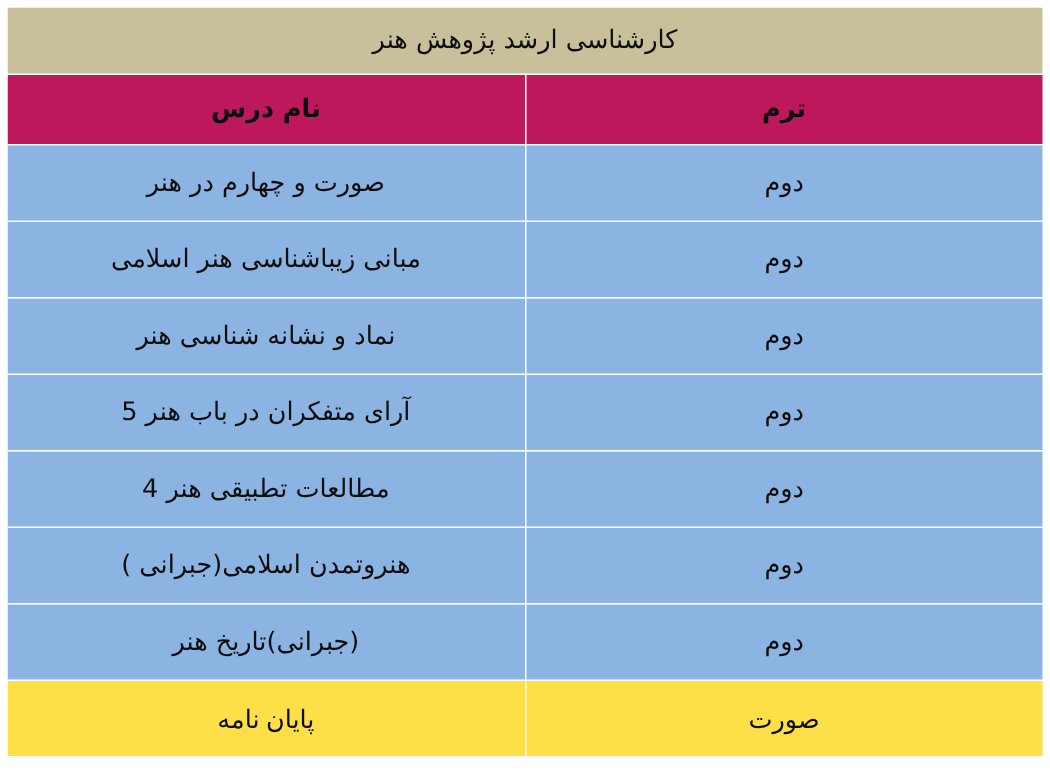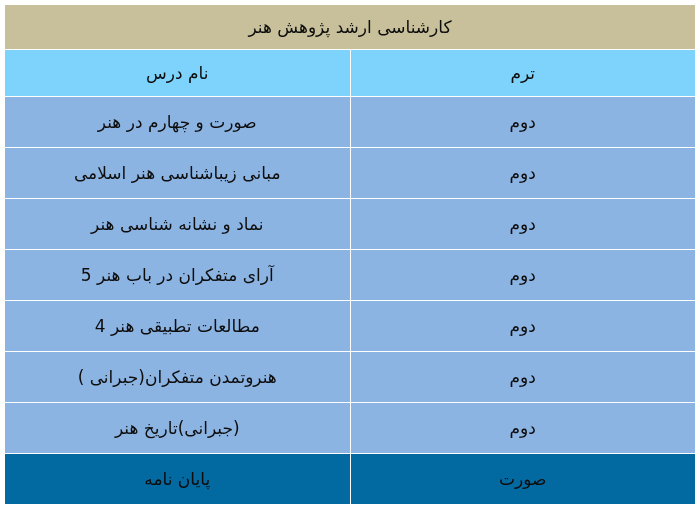--- a/index.html
+++ b/index.html
@@ -34,32 +34,33 @@
     color: #0d0d0d;
     padding: 0;
   }
   .title-cell {
     background: #c8c09a;
     height: 44px;
     font-size: 18px;
     font-weight: normal;
   }
   .header-cell {
-    background: #7dd3fc;
+    background: #be185d;
     height: 46px;
-    font-weight: normal;
+    font-weight: bold;
     font-size: 18px;
   }
   .row-cell {
     background: #8cb4e3;
     height: 50px;
   }
   .last-cell {
-    background: #0369a1;
+    background: #fde047;
     height: 50px;
+    font-family: Liberation Serif, serif;
   }
   .col-term { width: 240px; margin-left: 32px; }
   .col-name { width: 452px; }
 </style>
 </head>
 <body>
 
 <div class="sheet">
   <table class="course-table">
     <tbody>
@@ -85,21 +86,21 @@
       <tr>
         <td class="row-cell col-term">دوم</td>
         <td class="row-cell col-name">آرای متفکران در باب هنر 5</td>
       </tr>
       <tr>
         <td class="row-cell col-term">دوم</td>
         <td class="row-cell col-name">مطالعات تطبیقی هنر 4</td>
       </tr>
       <tr>
         <td class="row-cell col-term">دوم</td>
-        <td class="row-cell col-name">هنروتمدن متفکران(جبرانی )</td>
+        <td class="row-cell col-name">هنروتمدن اسلامی(جبرانی )</td>
       </tr>
       <tr>
         <td class="row-cell col-term">دوم</td>
         <td class="row-cell col-name">(جبرانی)تاریخ هنر</td>
       </tr>
       <tr>
         <td class="last-cell col-term">صورت</td>
         <td class="last-cell col-name">پایان نامه</td>
       </tr>
     </tbody>

